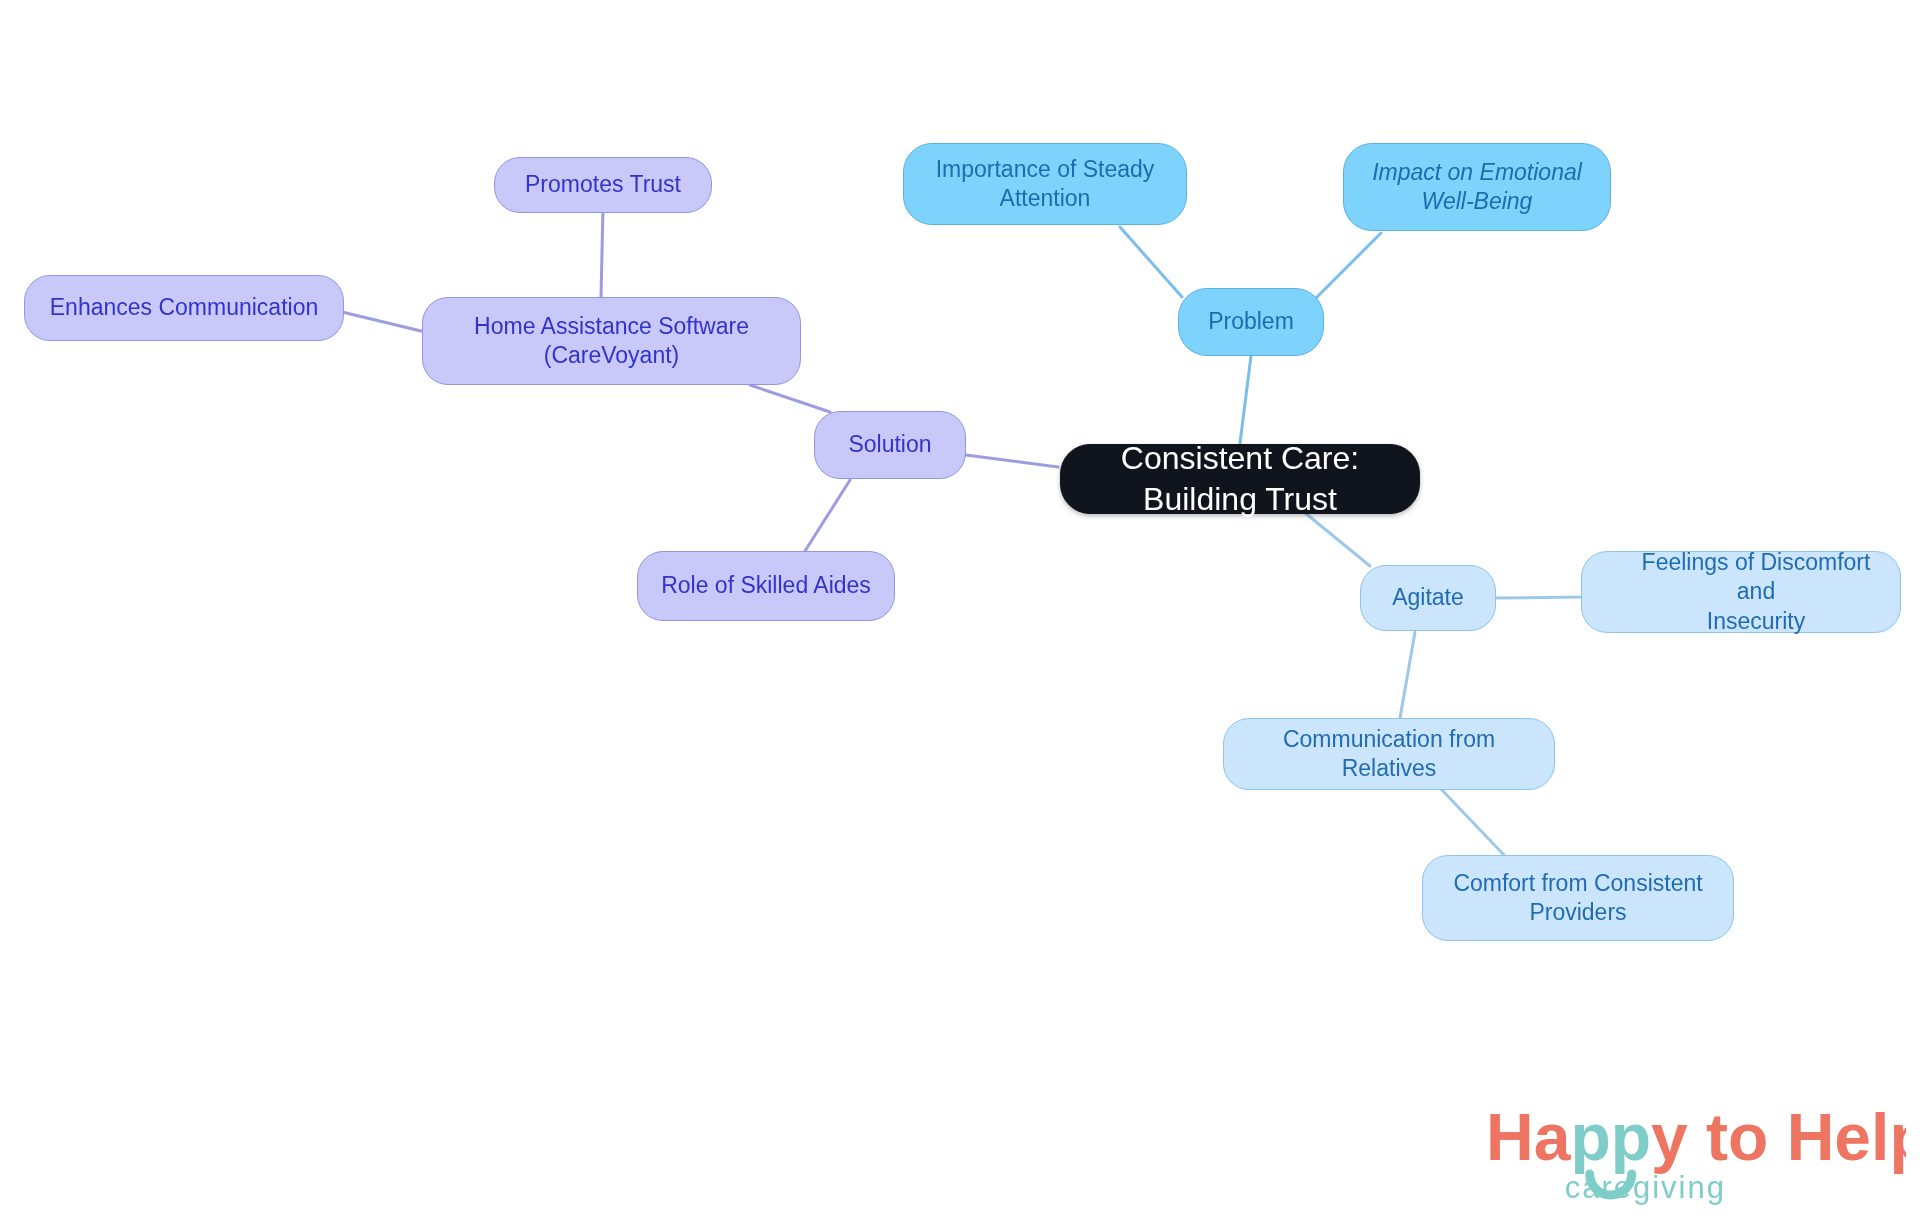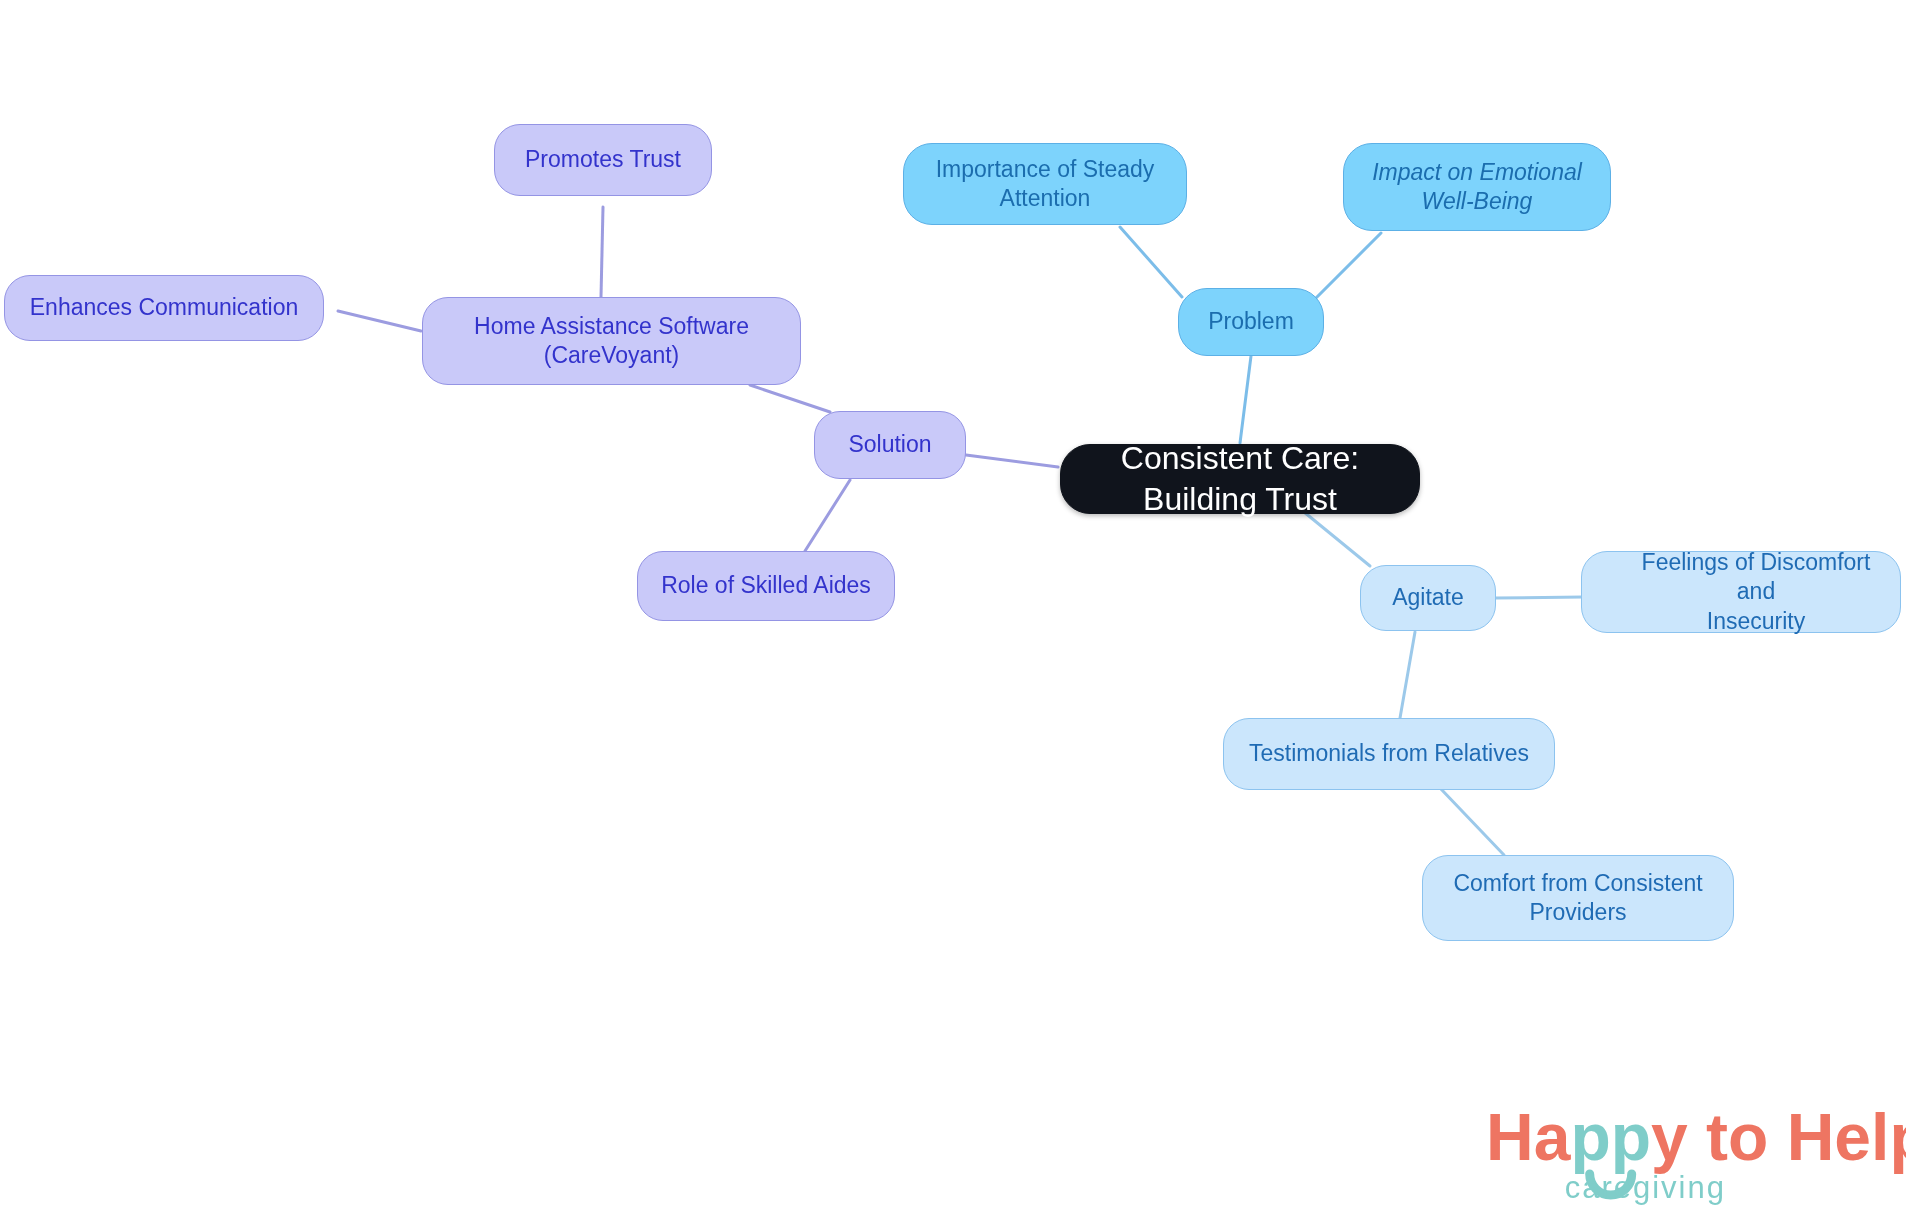--- a/index.html
+++ b/index.html
@@ -98,28 +98,28 @@
   <div id="nodes">
       <div class="node node-root" style="left: 1060px; top: 444px; width: 360px; height: 70px;"><span>Consistent Care: Building Trust</span></div>
       <div class="node node-blue" style="left: 1178px; top: 288px; width: 146px; height: 68px;"><span>Problem</span></div>
       <div class="node node-blue" style="left: 903px; top: 143px; width: 284px; height: 82px;"><span>Importance of Steady
 Attention</span></div>
       <div class="node node-blue" style="left: 1343px; top: 143px; width: 268px; height: 88px; font-style: italic;"><span>Impact on Emotional
 Well-Being</span></div>
       <div class="node node-blue-light" style="left: 1360px; top: 565px; width: 136px; height: 66px;"><span>Agitate</span></div>
       <div class="node node-blue-light" style="left: 1581px; top: 551px; width: 320px; height: 82px; padding-left: 40px;"><span>Feelings of Discomfort and
 Insecurity</span></div>
-      <div class="node node-blue-light" style="left: 1223px; top: 718px; width: 332px; height: 72px;"><span>Testimonials from Relatives</span></div>
+      <div class="node node-blue-light" style="left: 1223px; top: 718px; width: 332px; height: 72px;"><span>Communication from Relatives</span></div>
       <div class="node node-blue-light" style="left: 1422px; top: 855px; width: 312px; height: 86px;"><span>Comfort from Consistent
 Providers</span></div>
       <div class="node node-purple" style="left: 814px; top: 411px; width: 152px; height: 68px;"><span>Solution</span></div>
       <div class="node node-purple" style="left: 422px; top: 297px; width: 379px; height: 88px;"><span>Home Assistance Software
 (CareVoyant)</span></div>
-      <div class="node node-purple" style="left: 494px; top: 124px; width: 218px; height: 72px;"><span>Promotes Trust</span></div>
-      <div class="node node-purple" style="left: 4px; top: 275px; width: 320px; height: 66px;"><span>Enhances Communication</span></div>
+      <div class="node node-purple" style="left: 494px; top: 157px; width: 218px; height: 56px;"><span>Promotes Trust</span></div>
+      <div class="node node-purple" style="left: 24px; top: 275px; width: 320px; height: 66px;"><span>Enhances Communication</span></div>
       <div class="node node-purple" style="left: 637px; top: 551px; width: 258px; height: 70px;"><span>Role of Skilled Aides</span></div>
     </div>
 
   <div id="logo">
     <svg viewBox="0 0 420 110" width="420" height="110">
       <text id="logo-l1a" x="0" y="62" font-family="Liberation Sans, sans-serif" font-size="66" font-weight="bold" fill="#ee7562">Ha</text>
       <text id="logo-l1b" x="84.375" y="62" font-family="Liberation Sans, sans-serif" font-size="66" font-weight="bold" fill="#7fcdc9">pp</text>
       <text id="logo-l1c" x="165.015625" y="62" font-family="Liberation Sans, sans-serif" font-size="66" font-weight="bold" fill="#ee7562">y to Help</text>
       <path id="logo-smile" d="M 103.6953125 76 A 21 21 0 0 0 145.6953125 76" fill="none" stroke-width="9" stroke-linecap="round" stroke="#7fcdc9"></path>
       <text id="logo-l2" x="240" y="100" font-family="Liberation Sans, sans-serif" font-size="31" letter-spacing="2" text-anchor="end" fill="#7fcdc9">caregiving</text>

